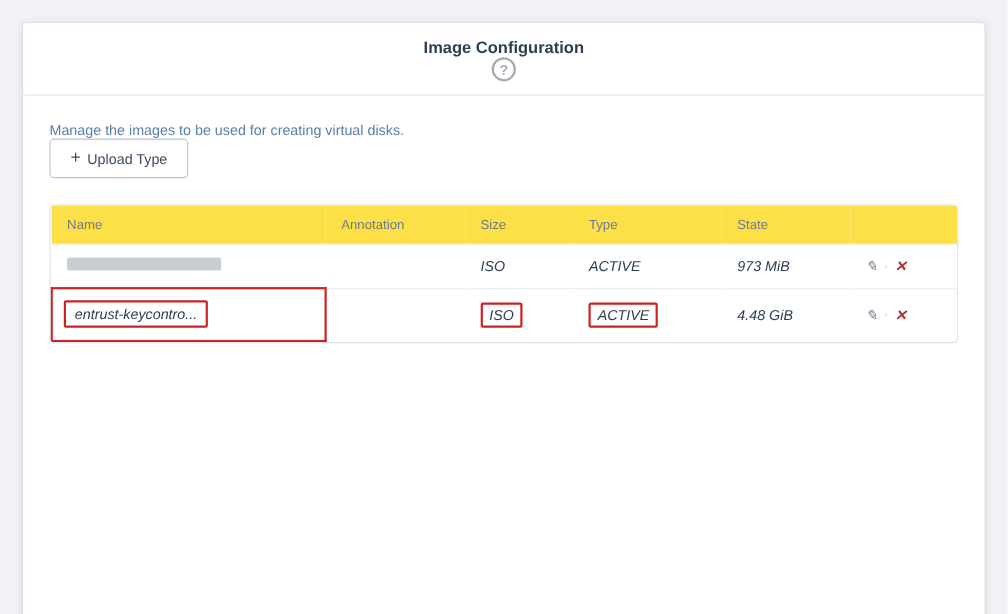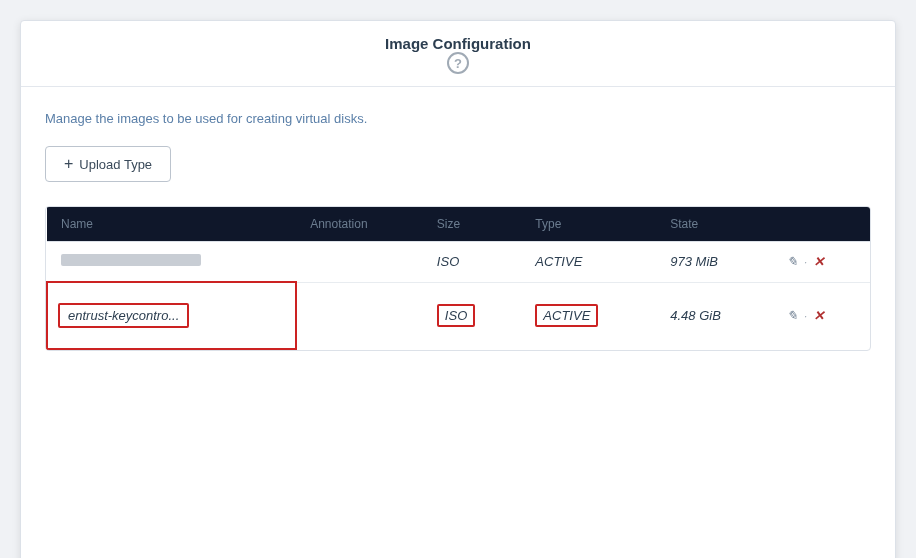--- a/index.html
+++ b/index.html
@@ -57,21 +57,20 @@
       cursor: pointer;
     }
 
     .window-body {
       padding: 24px 24px 24px 24px;
     }
 
     .description {
       color: #5a7fa8;
       font-size: 13px;
-      margin-bottom: 20px;
     }
 
     .upload-btn {
       display: inline-flex;
       align-items: center;
       gap: 6px;
       padding: 8px 18px;
       border: 1px solid #bcc4ce;
       background: #fff;
       border-radius: 4px;
@@ -93,21 +92,21 @@
       border-radius: 4px;
       overflow: hidden;
     }
 
     table {
       width: 100%;
       border-collapse: collapse;
     }
 
     thead tr {
-      background: #0f172a;
+      background: #fde047;
       margin-left: 28px;
     }
 
     thead th {
       text-align: left;
       padding: 10px 14px;
       font-size: 12px;
       font-weight: 500;
       color: #6b7c8f;
       border-bottom: 1px solid #dce1e8;
@@ -170,21 +169,21 @@
     .action-delete {
       color: #b03030;
       cursor: pointer;
       font-size: 13px;
       font-weight: 600;
     }
 
     .highlighted-row td:first-child {
       border: 2px solid #cc2222;
       border-radius: 2px;
-      padding: 20px 10px;
+      padding: 1px 10px;
     }
 
     .name-cell-highlighted {
       display: inline-block;
       border: 2px solid #cc2222;
       border-radius: 2px;
       padding: 3px 8px;
       font-size: 13px;
       color: #2c3e50;
     }

